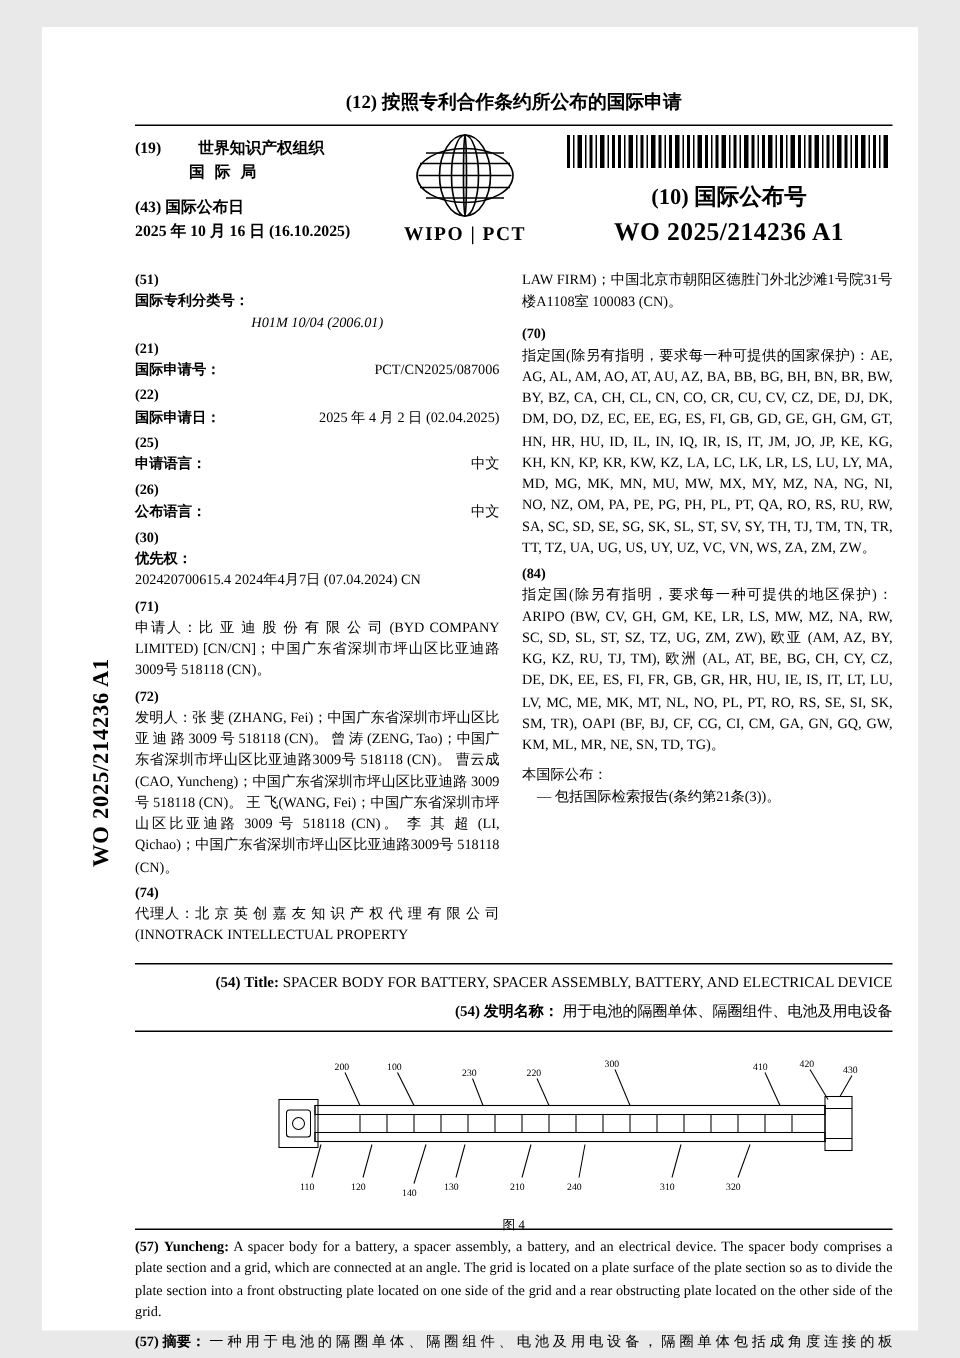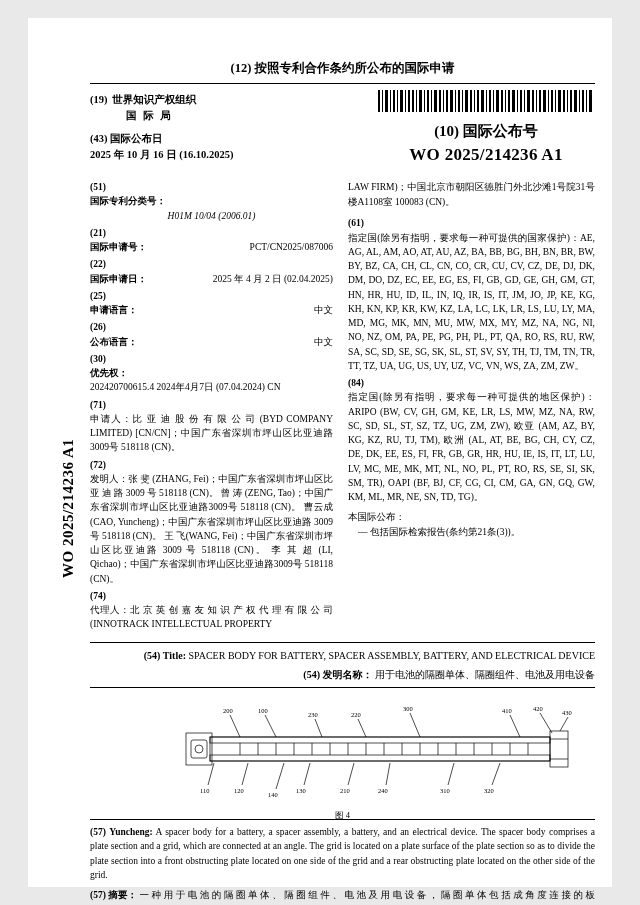--- a/index.html
+++ b/index.html
@@ -49,21 +49,21 @@
   
   .header {
     position:relative;
     height:92px;
   }
   .wipo-left {
     position:absolute; left:0; top:8px; width:160px;
     font-size:10.5px; line-height:1.55;
   }
   .wipo-left .b { font-weight:bold; }
-  .org-line { margin-left:2px; }
+  .org-line { margin-left:22px; }
   .bureau { margin-left:36px; letter-spacing:2px; }
   .pubdate { margin-top:6px; }
   .logo {
     position:absolute; left:165px; top:4px;
     width:110px; text-align:center;
   }
   .logo svg { display:block; margin:0 auto; }
   .logo .wipo-text {
     font-size:13px; font-weight:bold; letter-spacing:1px;
     margin-top:2px;
@@ -126,20 +126,36 @@
 
     <div class="header">
       <div class="wipo-left">
         <div><span class="b">(19)</span>
           <span class="b org-line">世界知识产权组织</span></div>
         <div class="bureau b">国 际 局</div>
         <div class="pubdate"><span class="b">(43) 国际公布日</span></div>
         <div class="b">2025 年 10 月 16 日 (16.10.2025)</div>
       </div>
 
+      <div class="logo">
+        <svg width="76" height="58" viewBox="0 0 76 58">
+          <g stroke="#000" stroke-width="1.1" fill="none">
+            <ellipse cx="38" cy="29" rx="17" ry="27"></ellipse>
+            <ellipse cx="38" cy="29" rx="9" ry="27"></ellipse>
+            <ellipse cx="38" cy="29" rx="1" ry="27"></ellipse>
+            <line x1="12" y1="14" x2="64" y2="14"></line>
+            <line x1="8" y1="21" x2="68" y2="21"></line>
+            <line x1="7" y1="29" x2="69" y2="29"></line>
+            <line x1="8" y1="37" x2="68" y2="37"></line>
+            <line x1="12" y1="44" x2="64" y2="44"></line>
+            <path d="M6 29c0-10 14-18 32-18s32 8 32 18-14 18-32 18S6 39 6 29z"></path>
+          </g>
+        </svg>
+        <div class="wipo-text">WIPO | PCT</div>
+      </div>
 
       <div class="barcode">
         <svg class="bars" viewBox="0 0 216 22" preserveAspectRatio="none">
           <g fill="#000">
             <rect x="0" y="0" width="2" height="22"></rect>
               <rect x="4" y="0" width="1" height="22"></rect>
             <rect x="7" y="0" width="3" height="22"></rect>
               <rect x="12" y="0" width="1" height="22"></rect>
             <rect x="15" y="0" width="2" height="22"></rect>
               <rect x="19" y="0" width="1" height="22"></rect>
@@ -267,21 +283,21 @@
         <div class="fld">
           <div class="tag bold">(74)</div>
           <div class="body just">代理人：北 京 英 创 嘉 友 知 识 产 权 代 理 有 限 公 司 (INNOTRACK INTELLECTUAL PROPERTY</div>
         </div>
       </div>
 
       <div class="colR">
         <div class="lawfirm just">LAW FIRM)；中国北京市朝阳区德胜门外北沙滩1号院31号楼A1108室 100083 (CN)。</div>
 
         <div class="fld">
-          <div class="tag bold">(61)</div>
+          <div class="tag bold">(70)</div>
           <div class="body just">指定国(除另有指明，要求每一种可提供的国家保护)：AE, AG, AL, AM, AO, AT, AU, AZ, BA, BB, BG, BH, BN, BR, BW, BY, BZ, CA, CH, CL, CN, CO, CR, CU, CV, CZ, DE, DJ, DK, DM, DO, DZ, EC, EE, EG, ES, FI, GB, GD, GE, GH, GM, GT, HN, HR, HU, ID, IL, IN, IQ, IR, IS, IT, JM, JO, JP, KE, KG, KH, KN, KP, KR, KW, KZ, LA, LC, LK, LR, LS, LU, LY, MA, MD, MG, MK, MN, MU, MW, MX, MY, MZ, NA, NG, NI, NO, NZ, OM, PA, PE, PG, PH, PL, PT, QA, RO, RS, RU, RW, SA, SC, SD, SE, SG, SK, SL, ST, SV, SY, TH, TJ, TM, TN, TR, TT, TZ, UA, UG, US, UY, UZ, VC, VN, WS, ZA, ZM, ZW。</div>
         </div>
 
         <div class="fld">
           <div class="tag bold">(84)</div>
           <div class="body just">指定国(除另有指明，要求每一种可提供的地区保护)：ARIPO (BW, CV, GH, GM, KE, LR, LS, MW, MZ, NA, RW, SC, SD, SL, ST, SZ, TZ, UG, ZM, ZW), 欧亚 (AM, AZ, BY, KG, KZ, RU, TJ, TM), 欧洲 (AL, AT, BE, BG, CH, CY, CZ, DE, DK, EE, ES, FI, FR, GB, GR, HR, HU, IE, IS, IT, LT, LU, LV, MC, ME, MK, MT, NL, NO, PL, PT, RO, RS, SE, SI, SK, SM, TR), OAPI (BF, BJ, CF, CG, CI, CM, GA, GN, GQ, GW, KM, ML, MR, NE, SN, TD, TG)。</div>
         </div>
 
         <div style="margin-top:6px;">
           <div>本国际公布：</div>

